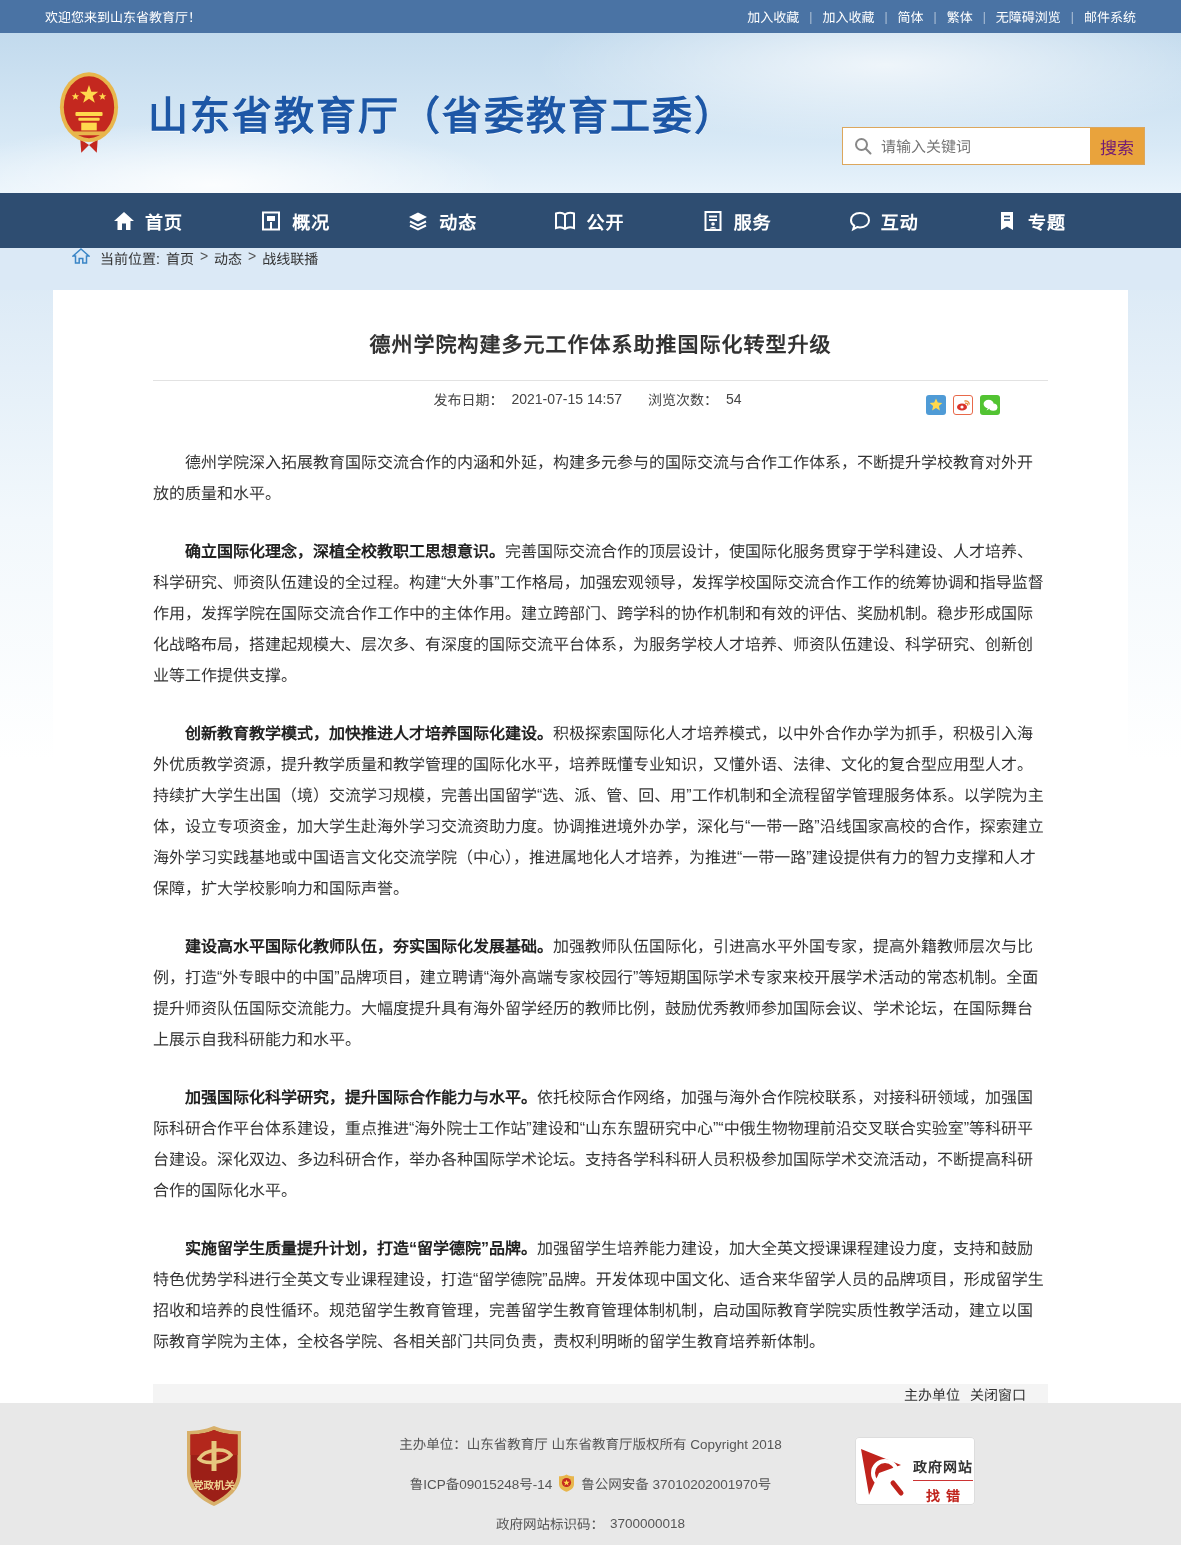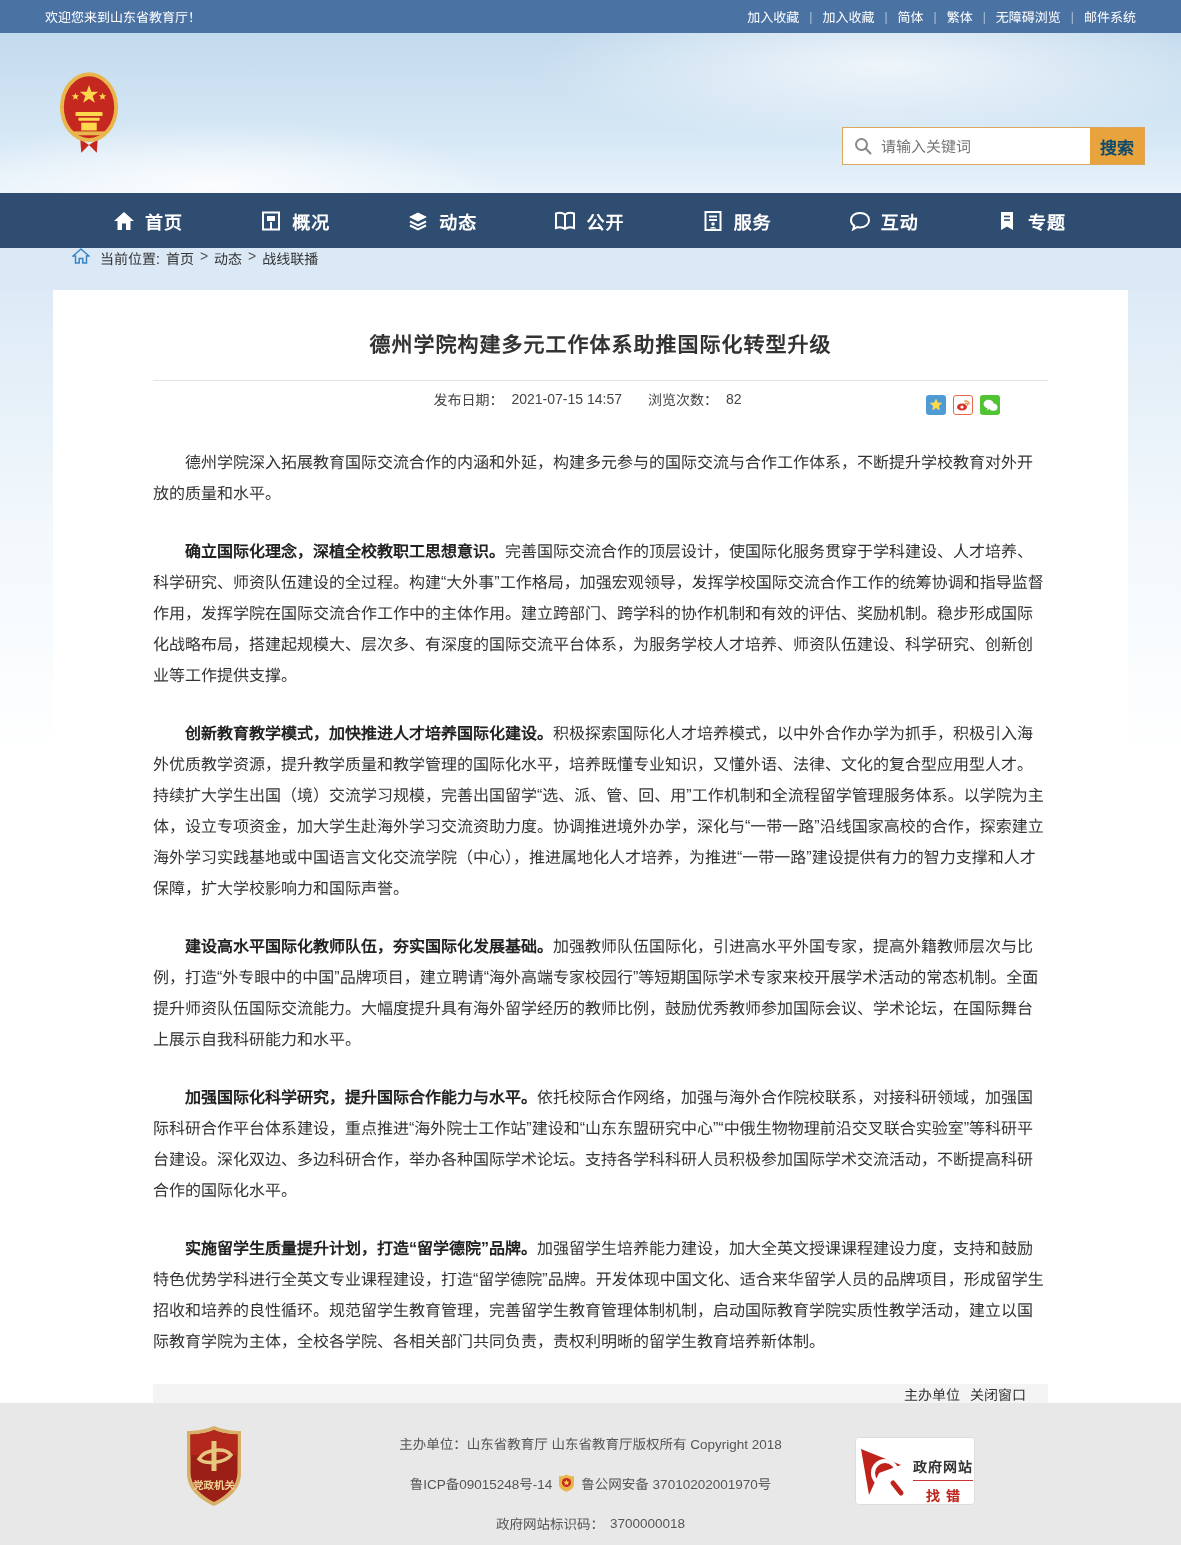--- a/index.html
+++ b/index.html
@@ -24,22 +24,22 @@
             display:flex; align-items:center; }
   .logo-row { display:flex; align-items:center; margin-left:58px; cursor:pointer; }
   .emblem { width:62px; height:84px; margin-right:28px; }
   .site-title { font-size:40px; font-weight:bold; color:#1d57a6; letter-spacing:2px;
                 text-shadow:0 1px 0 rgba(255,255,255,.6); white-space:nowrap; }
   .search-box { position:absolute; right:36px; top:94px; display:flex; width:303px; height:38px;
                 border:1px solid #dca75d; background:#fff; }
   .search-input { flex:1; border:none; outline:none; padding:0 10px 0 38px; font-size:15px; color:#333;
                   background:transparent; }
   .search-mag { position:absolute; left:10px; top:8px; }
-  .search-btn { width:66px; height:100%; background:#e9a33c; color:#0c4a6e; border:none; font-size:17px;
-                font-weight:bold; cursor:pointer; }
+  .search-btn { width:66px; height:100%; background:#e9a33c; color:#701a75; border:none; font-size:17px;
+                font-weight:normal; cursor:pointer; }
 
   
   .nav { height:55px; background:#2e4d71; display:flex; align-items:center;
          justify-content:space-between; padding:0 115px 0 112px; }
   .nav-item { display:flex; align-items:center; gap:9px; cursor:pointer; }
   .nav-item svg { display:block; }
   .nav-label { color:#fff; font-size:18px; font-weight:bold; letter-spacing:1px; }
 
   
   .crumb { height:42px; background:#dbe9f6; display:flex; align-items:flex-start; padding-left:72px;
@@ -119,20 +119,21 @@
         <ellipse cx="32" cy="37" rx="30" ry="36" fill="#e8b64c"></ellipse>
         <ellipse cx="32" cy="37" rx="26" ry="32" fill="#c4281f"></ellipse>
         <polygon points="32,14 34.4,21 41.5,21 35.8,25.4 38,32.5 32,28.2 26,32.5 28.2,25.4 22.5,21 29.6,21" fill="#ffd84d"></polygon>
         <polygon points="18,22 19,24.6 21.8,24.8 19.7,26.6 20.3,29.3 18,27.8 15.7,29.3 16.3,26.6 14.2,24.8 17,24.6" fill="#ffd84d"></polygon>
         <polygon points="46,22 47,24.6 49.8,24.8 47.7,26.6 48.3,29.3 46,27.8 43.7,29.3 44.3,26.6 42.2,24.8 45,24.6" fill="#ffd84d"></polygon>
         <rect x="18" y="42" width="28" height="4" rx="1" fill="#ffd84d"></rect>
         <rect x="21" y="48" width="22" height="3" rx="1" fill="#ffd84d"></rect>
         <rect x="24" y="53" width="16" height="8" fill="#ffd84d"></rect>
         <rect x="16" y="62" width="32" height="4" fill="#e8b64c"></rect>
       </svg>
+      <span class="site-title">山东省教育厅（省委教育工委）</span>
     </div>
     <div class="search-box">
       <svg class="search-mag" width="20" height="20" viewBox="0 0 20 20">
         <circle cx="8.5" cy="8.5" r="5.5" fill="none" stroke="#888" stroke-width="2"></circle>
         <line x1="12.8" y1="12.8" x2="17.5" y2="17.5" stroke="#888" stroke-width="2" stroke-linecap="round"></line>
       </svg>
       <input class="search-input" value="" placeholder="请输入关键词" style="">
       <button class="search-btn">搜索</button>
     </div>
   </div>
@@ -205,21 +206,21 @@
     <a>战线联播</a>
   </div>
 
   <div class="content">
     <h1 class="article-title">德州学院构建多元工作体系助推国际化转型升级</h1>
     <hr class="divider">
     <div class="meta-row">
       <span class="mlabel">发布日期：</span>
       <span class="mval">2021-07-15 14:57</span>
       <span class="mlabel">浏览次数：</span>
-      <span class="mval">82</span>
+      <span class="mval">54</span>
       <div class="share-icons">
         <div class="si si-qzone">
           <svg width="14" height="14" viewBox="0 0 14 14">
               <polygon points="7,0.5 8.8,4.6 13.3,5 9.9,8 10.9,12.4 7,10.1 3.1,12.4 4.1,8 0.7,5 5.2,4.6" fill="#ffd94d"></polygon>
             </svg>
         </div>
         <div class="si si-weibo">
           <svg width="14" height="14" viewBox="0 0 14 14">
             <ellipse cx="6" cy="9" rx="5" ry="3.6" fill="#d9332a"></ellipse>
             <circle cx="6" cy="9" r="1.6" fill="#fff"></circle>

